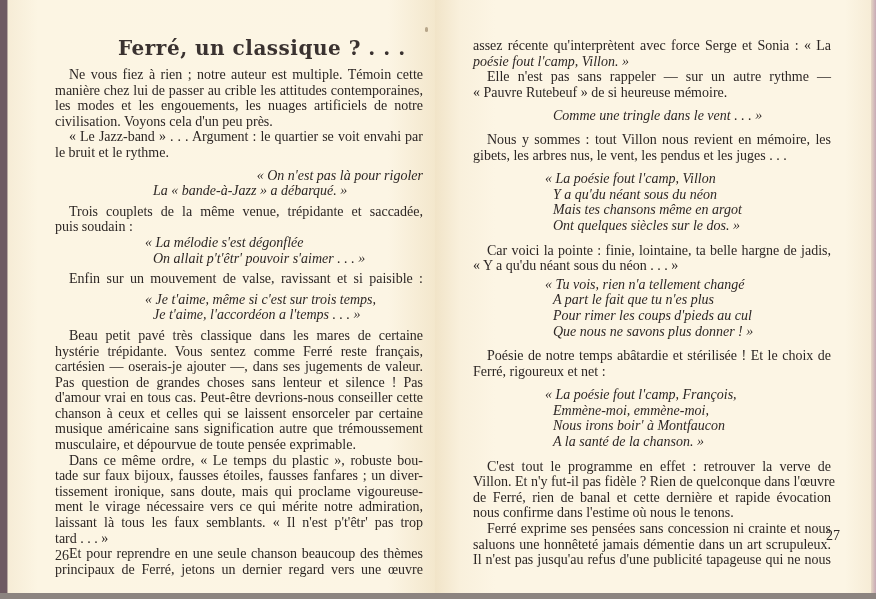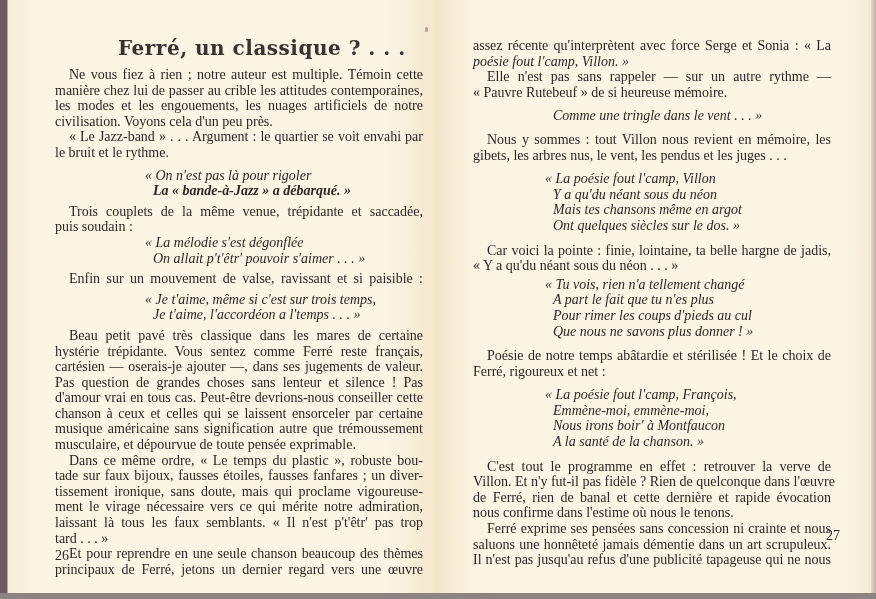--- a/index.html
+++ b/index.html
@@ -62,22 +62,22 @@
           <div class="line ind just">Ne vous fiez à rien ; notre auteur est multiple. Témoin cette</div>
           <div class="line just">manière chez lui de passer au crible les attitudes contemporaines,</div>
           <div class="line just">les modes et les engouements, les nuages artificiels de notre</div>
           <div class="line">civilisation. Voyons cela d'un peu près.</div>
         </div>
         <div style="margin-top: 0px;">
           <div class="line ind just">« Le Jazz-band » . . . Argument : le quartier se voit envahi par</div>
           <div class="line">le bruit et le rythme.</div>
         </div>
         <div style="margin-top: 7px;">
-          <div class="line verse" style="padding-left: 90px;">« On n'est pas là pour rigoler</div>
-          <div class="line verse" style="padding-left: 98px; font-weight: bold;">La « bande-à-Jazz » a débarqué. »</div>
+          <div class="line verse" style="padding-left: 90px; text-align: right;">« On n'est pas là pour rigoler</div>
+          <div class="line verse" style="padding-left: 98px;">La « bande-à-Jazz » a débarqué. »</div>
         </div>
         <div style="margin-top: 5px;">
           <div class="line ind just">Trois couplets de la même venue, trépidante et saccadée,</div>
           <div class="line">puis soudain :</div>
         </div>
         <div style="margin-top: 0;">
           <div class="line verse" style="padding-left: 90px;">« La mélodie s'est dégonflée</div>
           <div class="line verse" style="padding-left: 98px;">On allait p't'êtr' pouvoir s'aimer . . . »</div>
         </div>
         <div style="margin-top: 5px;">

